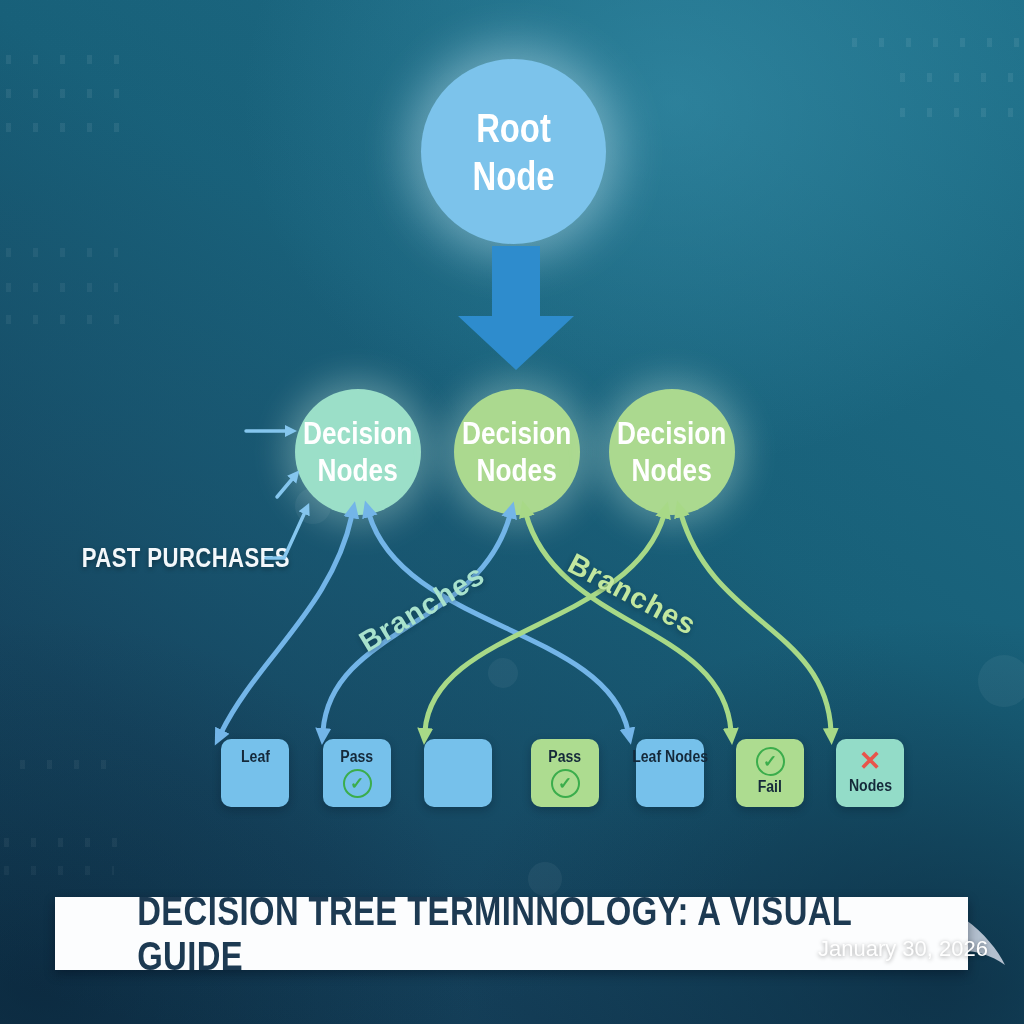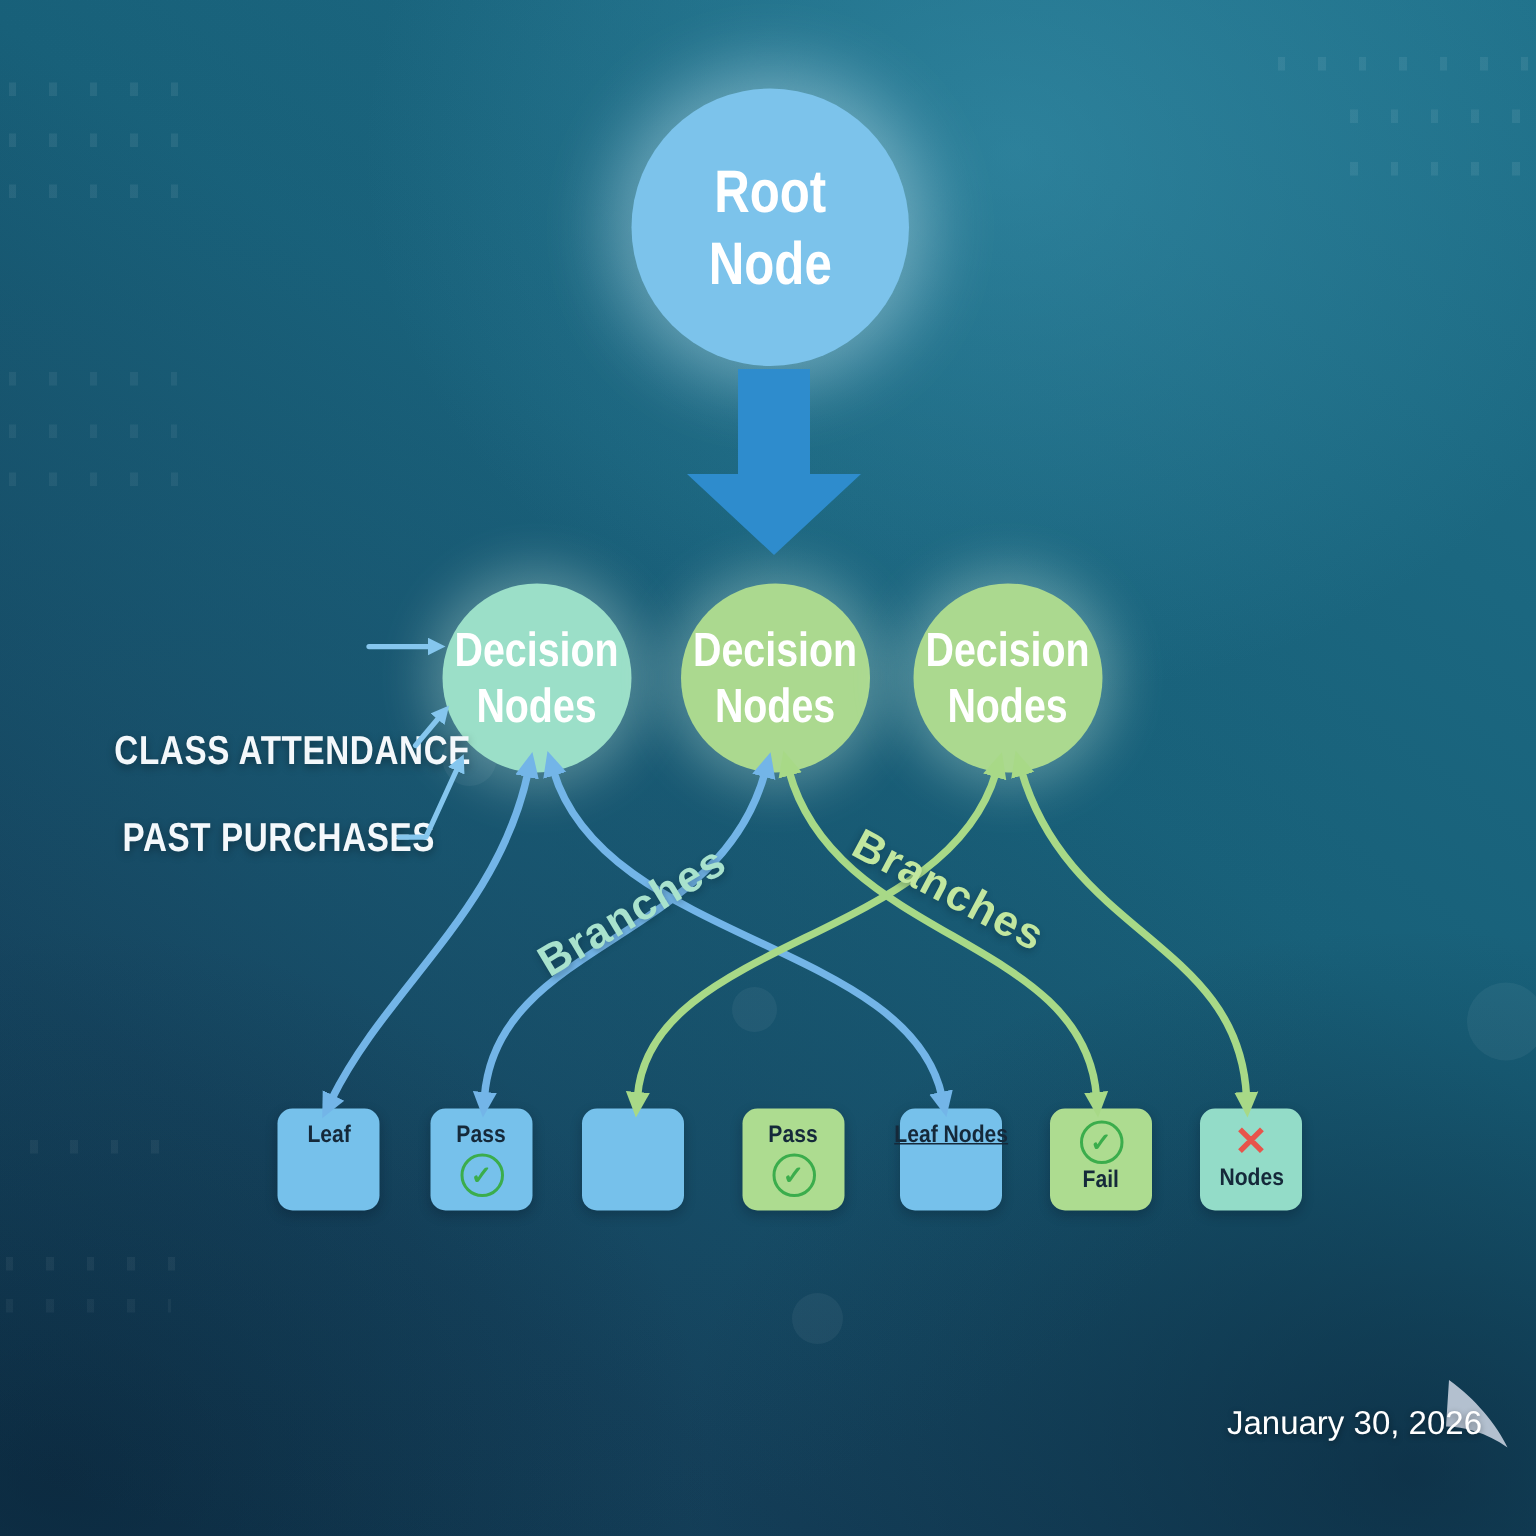--- a/index.html
+++ b/index.html
@@ -29,21 +29,21 @@
   .condR{display:inline-block;transform:scaleX(.82);transform-origin:100% 50%;white-space:nowrap;}
   
   .feat{position:absolute;color:#f4f8fb;font-weight:bold;font-size:27px;text-align:right;
     letter-spacing:.5px;text-shadow:0 2px 6px rgba(0,0,0,.35);}
   
   .brlabel{position:absolute;font-weight:bold;font-size:29px;letter-spacing:1px;
     text-shadow:0 2px 5px rgba(0,30,40,.35);z-index:5;}
   
   .leaf{position:absolute;top:739px;width:68px;height:68px;border-radius:10px;z-index:3;
     display:flex;flex-direction:column;align-items:center;box-shadow:0 3px 8px rgba(0,10,25,.25);
-    color:#15293a;font-size:16px;font-weight:bold;}
+    color:#15293a;font-size:16px;font-weight:bold;margin-left:36px;}
   .leaf .lab{margin-top:9px;white-space:nowrap;display:inline-block;transform:scaleX(.88);}
   .leaf .lab.low{margin-top:2px;}
   .leaf-blue{background:#76c1eb;}
   .leaf-green{background:#addc90;}
   .leaf-teal{background:#93dcc8;}
   .chk{width:25px;height:25px;border:2.5px solid #3bad4c;border-radius:50%;margin-top:3px;
     display:flex;align-items:center;justify-content:center;color:#3bad4c;font-size:17px;font-weight:bold;line-height:1;}
   .chk.top{margin-top:8px;}
   .cross{color:#e8544b;font-size:27px;font-weight:bold;line-height:1;margin-top:9px;}
   svg.overlay{position:absolute;left:0;top:0;z-index:4;pointer-events:none;}
@@ -84,23 +84,20 @@
   <div class="circle dnode mint" style="left:295px;top:389px;">
     <span class="cond">Decision Nodes</span>
   </div>
   <div class="circle dnode green" style="left:454px;top:389px;">
     <span class="cond">Decision Nodes</span>
   </div>
   <div class="circle dnode green" style="left:609px;top:389px;">
     <span class="cond">Decision Nodes</span>
   </div>
 
-  <div class="feat" style="left:24px;top:485px;width:254px;">
-    <span class="condR">CLASS ATTENDANCE</span>
-  </div>
   <div class="feat" style="left:36px;top:543px;width:226px;">
     <span class="condR">PAST PURCHASES</span>
   </div>
 
   <div class="brlabel" style="left:352px;top:592px;color:#a8e2cd;transform:rotate(-31deg);">
     <span>Branches</span>
   </div>
   <div class="brlabel" style="left:562px;top:578px;color:#c2e79f;transform:rotate(28deg);">
     <span>Branches</span>
   </div>
@@ -112,21 +109,21 @@
     <span class="lab">Pass</span>
     <span class="chk">✓</span>
   </div>
   <div class="leaf leaf-blue" style="left:388px;">
     <span class="lab"></span>
   </div>
   <div class="leaf leaf-green" style="left:495px;">
     <span class="lab">Pass</span>
     <span class="chk">✓</span>
   </div>
-  <div class="leaf leaf-blue" style="left:600px;text-decoration:underline;">
+  <div class="leaf leaf-blue" style="left:600px;">
     <span class="lab">Leaf Nodes</span>
   </div>
   <div class="leaf leaf-green" style="left:700px;">
     <span class="chk top">✓</span>
     <span class="lab low">Fail</span>
   </div>
   <div class="leaf leaf-teal" style="left:800px;">
     <span class="cross">✕</span>
     <span class="lab low">Nodes</span>
   </div>
@@ -166,15 +163,18 @@
 
     <g fill="none" stroke="#85c6ee" stroke-width="3.5" stroke-linecap="round" stroke-linejoin="round">
       <path d="M246,431 L287,431" marker-end="url(#mL)"></path>
       <path d="M277,497 L293,478" marker-end="url(#mL)"></path>
       <path d="M266,558 L284,558 L305,512" marker-end="url(#mL)"></path>
     </g>
 
     <path d="M966,920 C 983,932 998,950 1005,965 C 991,955 976,951 964,951 Z" fill="#b3c0cf"></path>
   </svg>
 
+  <div class="banner">
+    <span class="title cond">DECISION TREE TERMINNOLOGY: A VISUAL GUIDE</span>
+  </div>
   <div class="date">January 30, 2026</div>
 
 </div>
 
 </body></html>

